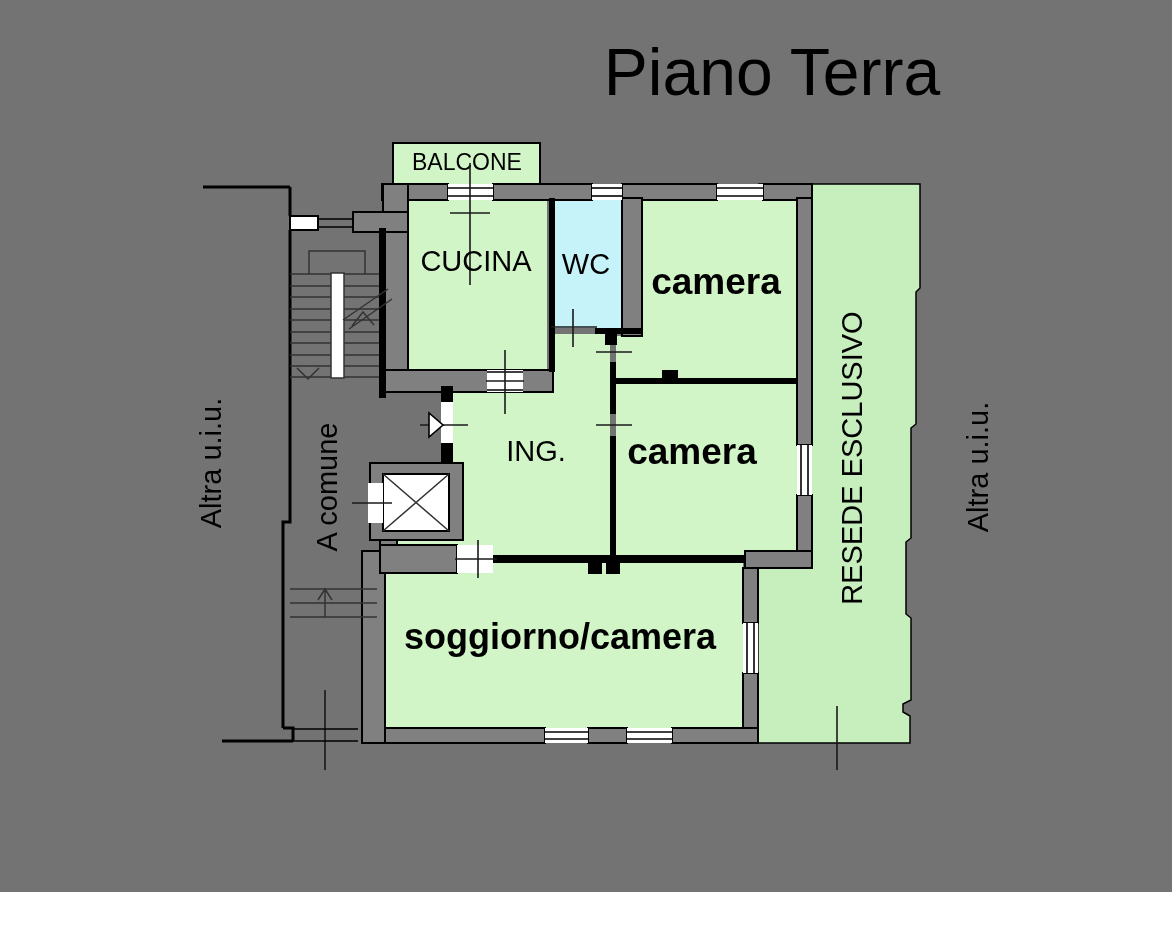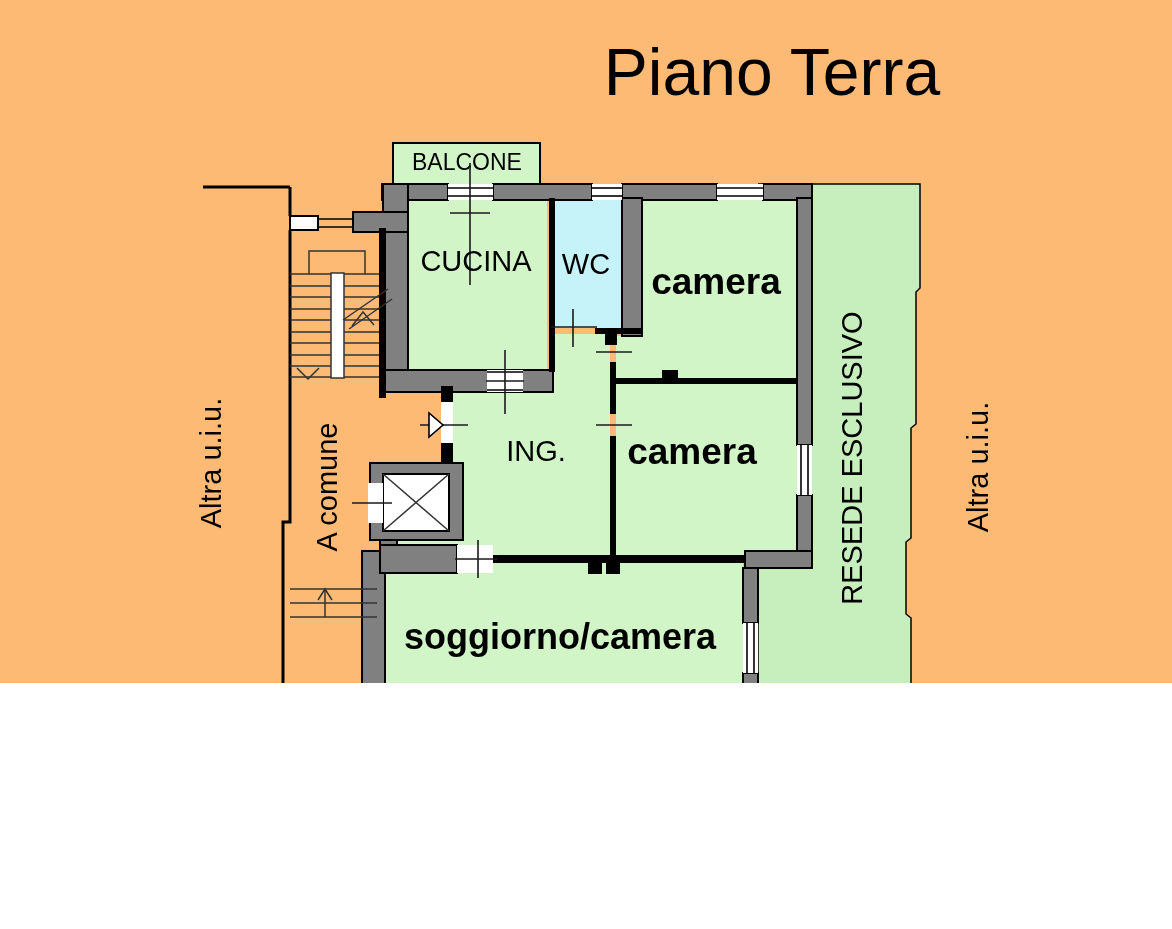--- a/index.html
+++ b/index.html
@@ -1,16 +1,16 @@
 <!DOCTYPE html>
 <html><head>
 <meta charset="utf-8">
 <style>
   html,body{margin:0;padding:0;background:#ffffff;}
-  .page{width:1172px;height:683px;position:relative;background:#fdba74;overflow:hidden;}
+  .page{width:1172px;height:892px;position:relative;background:#737373;overflow:hidden;}
   svg{display:block;}
   text{font-family:"Liberation Sans","DejaVu Sans",sans-serif;fill:#000;}
   .t-title{font-size:66px;}
   .t-room{font-size:29px;}
   .t-room-b{font-size:37px;font-weight:bold;}
   .t-sog{font-size:36px;font-weight:bold;}
   .t-small{font-size:23px;}
   .t-rot{font-size:29px;}
   .wall{fill:#808080;stroke:#000;stroke-width:2;}
   .wallk{fill:#000;stroke:none;}

